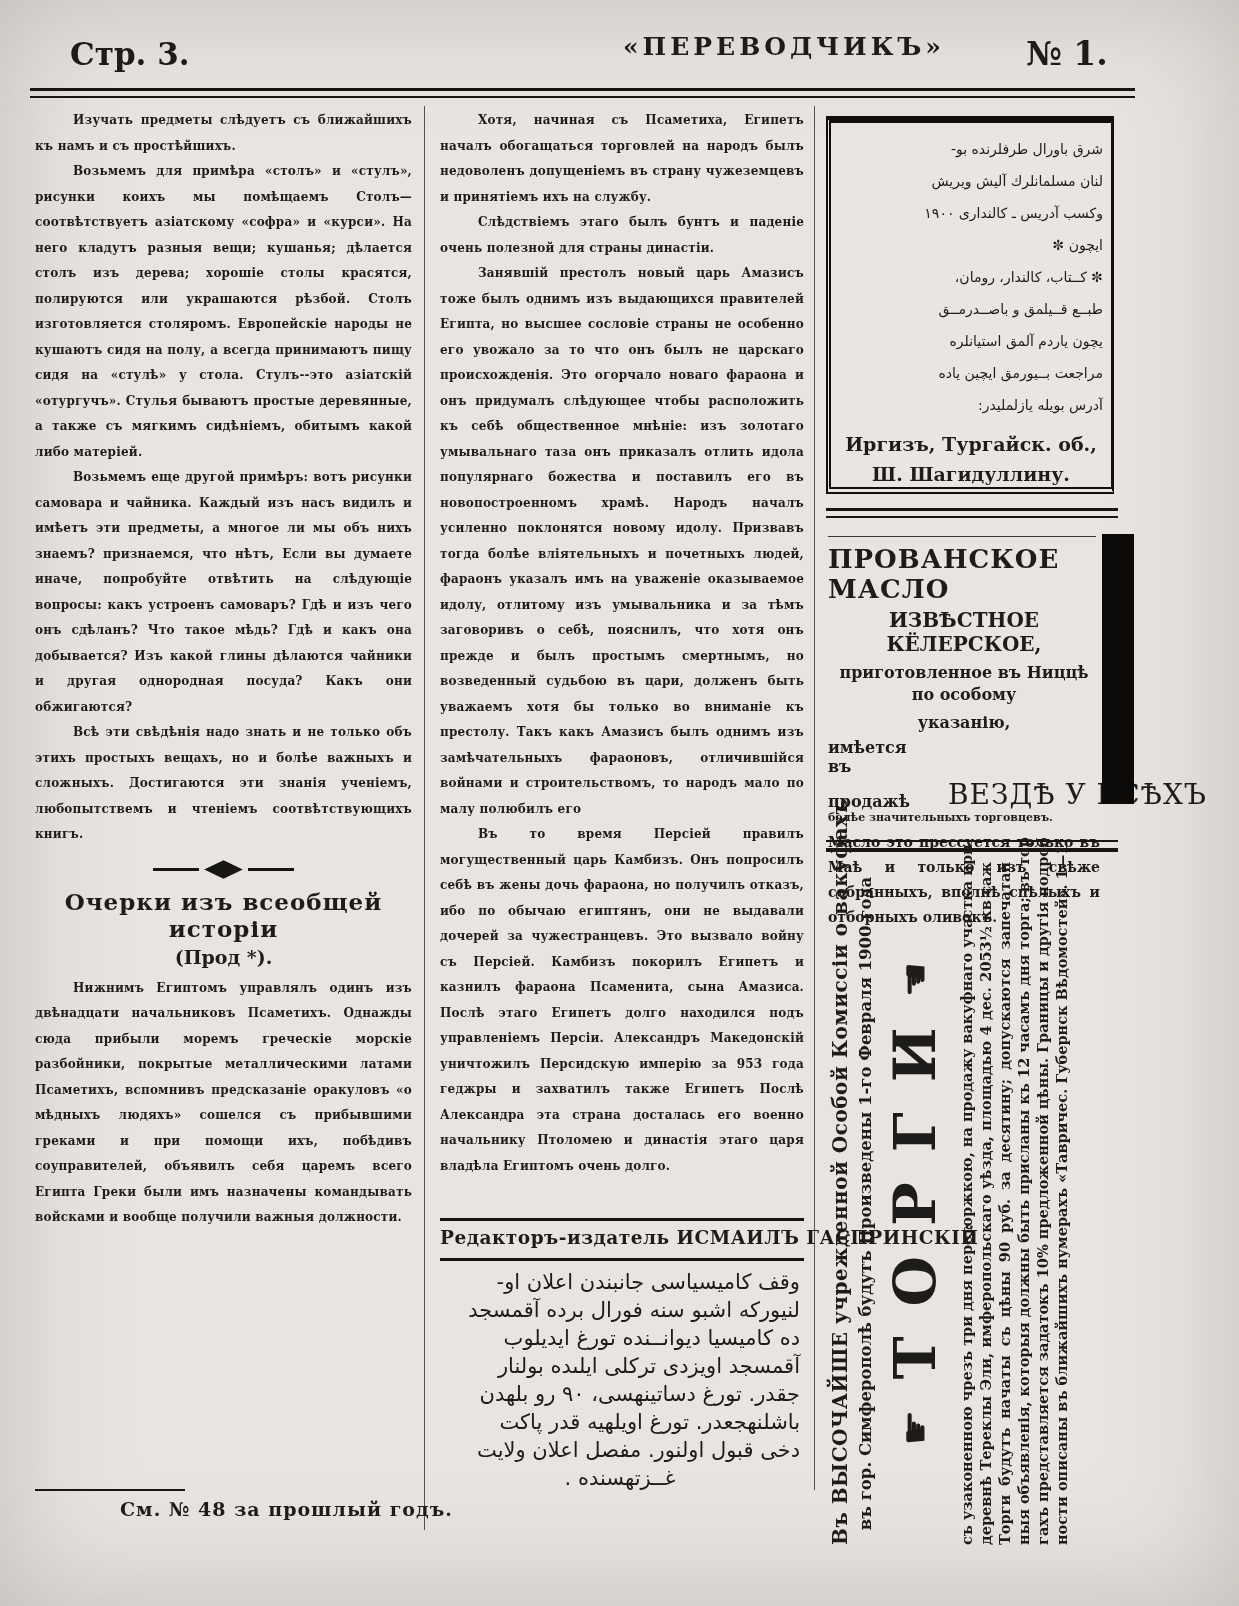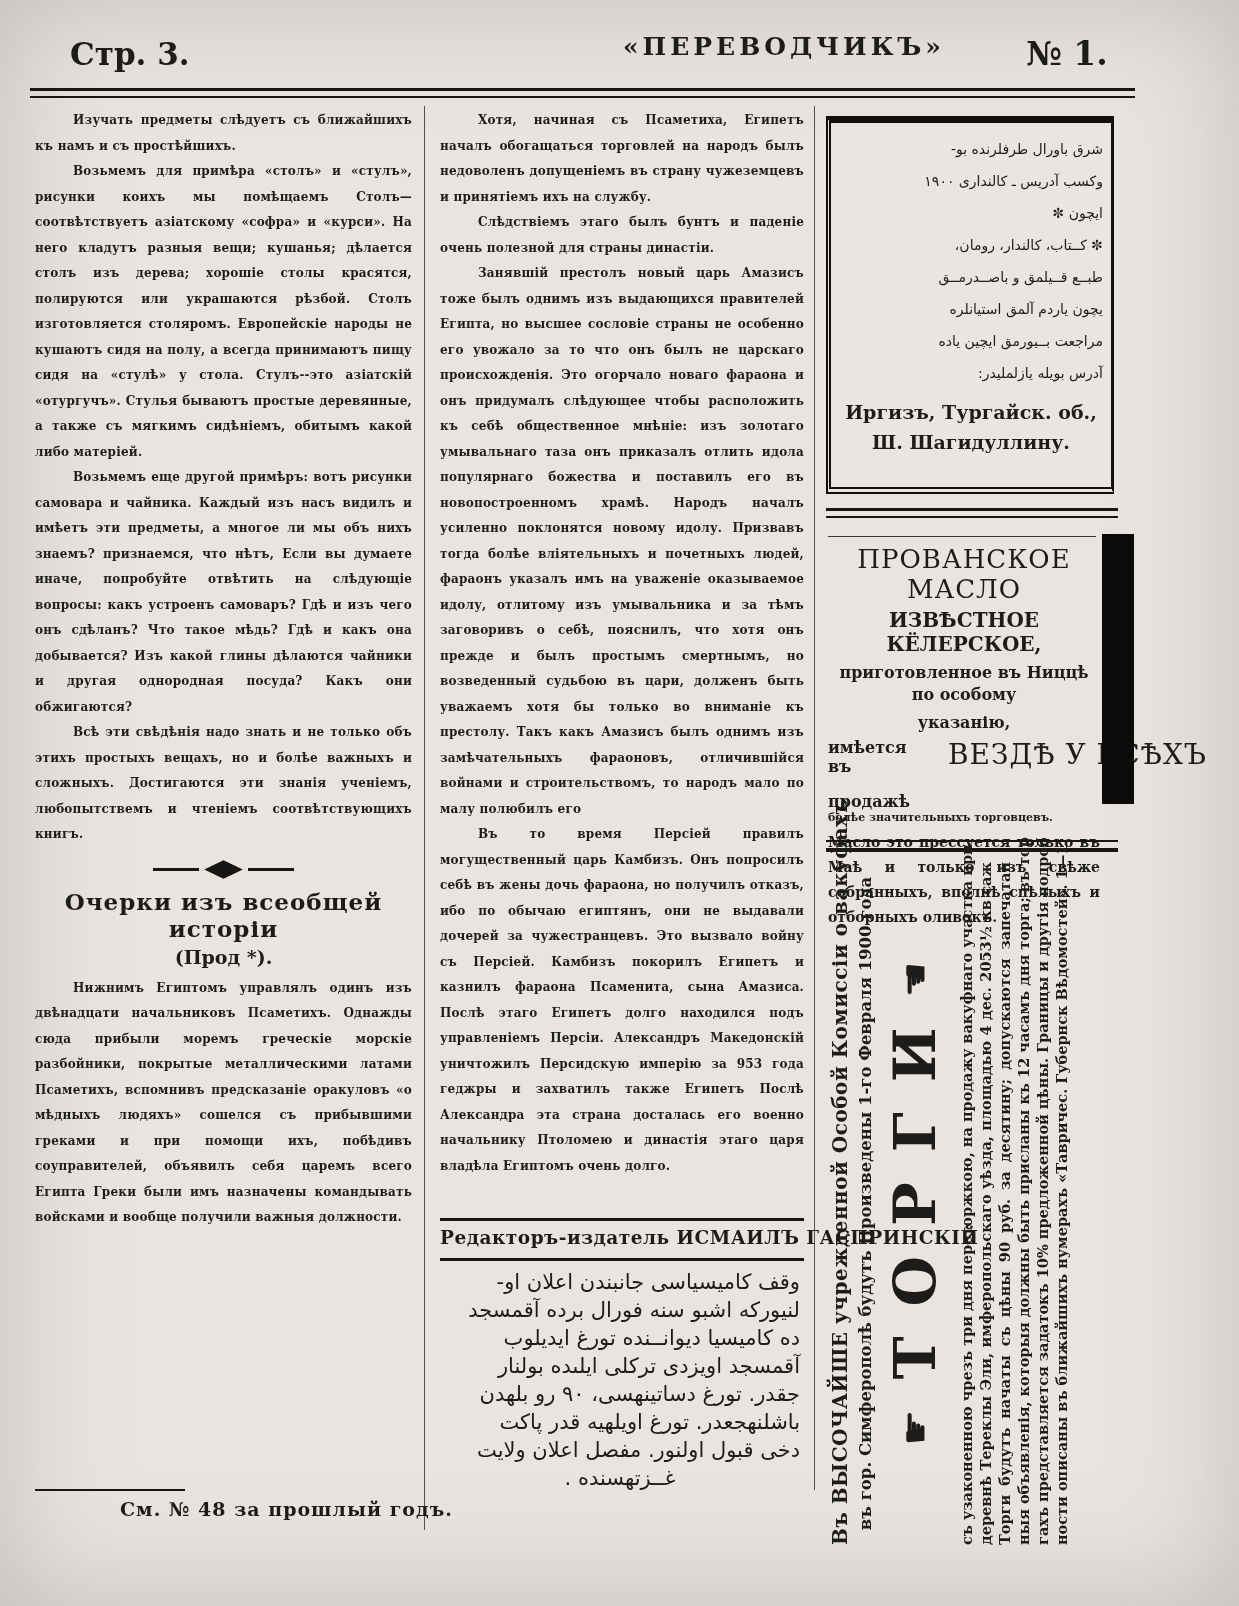--- a/index.html
+++ b/index.html
@@ -45,24 +45,24 @@
     padding:10px 8px 4px 8px;box-sizing:border-box;background:#e9e6e2;}
   .box-ad .ar{direction:rtl;font-family:"DejaVu Sans", sans-serif;font-size:14px;
     line-height:32px;text-align:right;}
   .box-ad .ar .ln{white-space:nowrap;}
   .box-ad .addr{font-size:19px;font-weight:bold;text-align:center;margin-top:8px;line-height:30px;}
   
   .oil-rule1{position:absolute;left:826px;top:508px;width:292px;height:3px;background:#181614;}
   .oil-rule2{position:absolute;left:826px;top:516px;width:292px;height:2px;background:#181614;}
   .oil-topline{position:absolute;left:828px;top:536px;width:268px;height:1px;background:#3a3834;}
   .oil-ad{position:absolute;left:828px;top:544px;width:272px;}
-  .oil-title{font-size:26px;text-align:center;letter-spacing:1px;font-weight:normal;}
+  .oil-title{font-size:26px;text-align:left;letter-spacing:1px;font-weight:bold;}
   .oil-sub{font-size:20px;font-weight:bold;text-align:center;margin-top:4px;}
   .oil-line{font-size:16px;font-weight:bold;text-align:center;margin-top:6px;line-height:22px;}
-  .oil-row{display:flex;align-items:flex-start;margin-top:4px;gap:28px;}
+  .oil-row{display:flex;align-items:flex-end;margin-top:4px;gap:28px;}
   .oil-row .small-stack{display:flex;flex-direction:column;gap:16px;font-size:16px;font-weight:bold;}
   .oil-big{font-size:28px;letter-spacing:1px;margin-left:10px;white-space:nowrap;}
   .oil-line2{font-size:11px;font-weight:bold;}
   .oil-body{font-size:14px;font-weight:bold;text-align:justify;line-height:25px;margin-top:6px;}
   .oil-bar{position:absolute;left:1102px;top:534px;width:32px;height:270px;background:#0c0b0a;}
   
   .torgi-rule1{position:absolute;left:826px;top:840px;width:292px;height:2px;background:#181614;}
   .torgi-rule2{position:absolute;left:826px;top:848px;width:292px;height:4px;background:#181614;}
   .torgi-outer{position:absolute;left:828px;top:862px;width:300px;height:683px;}
   .torgi-inner{position:absolute;top:0;left:0;width:683px;height:300px;
@@ -126,20 +126,21 @@
   <div class="ln">آقمسجد اويزدى تركلى ايلىده بولنار</div>
   <div class="ln">جقدر. تورغ دساتينهسى، ٩٠ رو بلهدن</div>
   <div class="ln">باشلنهجعدر. تورغ اويلهيه قدر پاكت</div>
   <div class="ln">دخى قبول اولنور. مفصل اعلان ولايت</div>
   <div class="ln center">غــزتهسنده .</div>
 </div>
 
 <div class="box-ad">
   <div class="ar">
     <div class="ln">شرق باورال طرفلرنده بو-</div>
+    <div class="ln">لنان مسلمانلرك آليش ويريش</div>
     <div class="ln">وكسب آدريس ـ كالندارى ١٩٠٠</div>
     <div class="ln">ايچون ✼</div>
     <div class="ln">✼ كــتاب، كالندار، رومان،</div>
     <div class="ln">طبــع قــيلمق و باصــدرمــق</div>
     <div class="ln">يچون ياردم آلمق استيانلره</div>
     <div class="ln">مراجعت بــيورمق ايچين ياده</div>
     <div class="ln">آدرس بويله يازلمليدر:</div>
   </div>
   <div class="addr">
     <div>Иргизъ, Тургайск. об.,</div>

